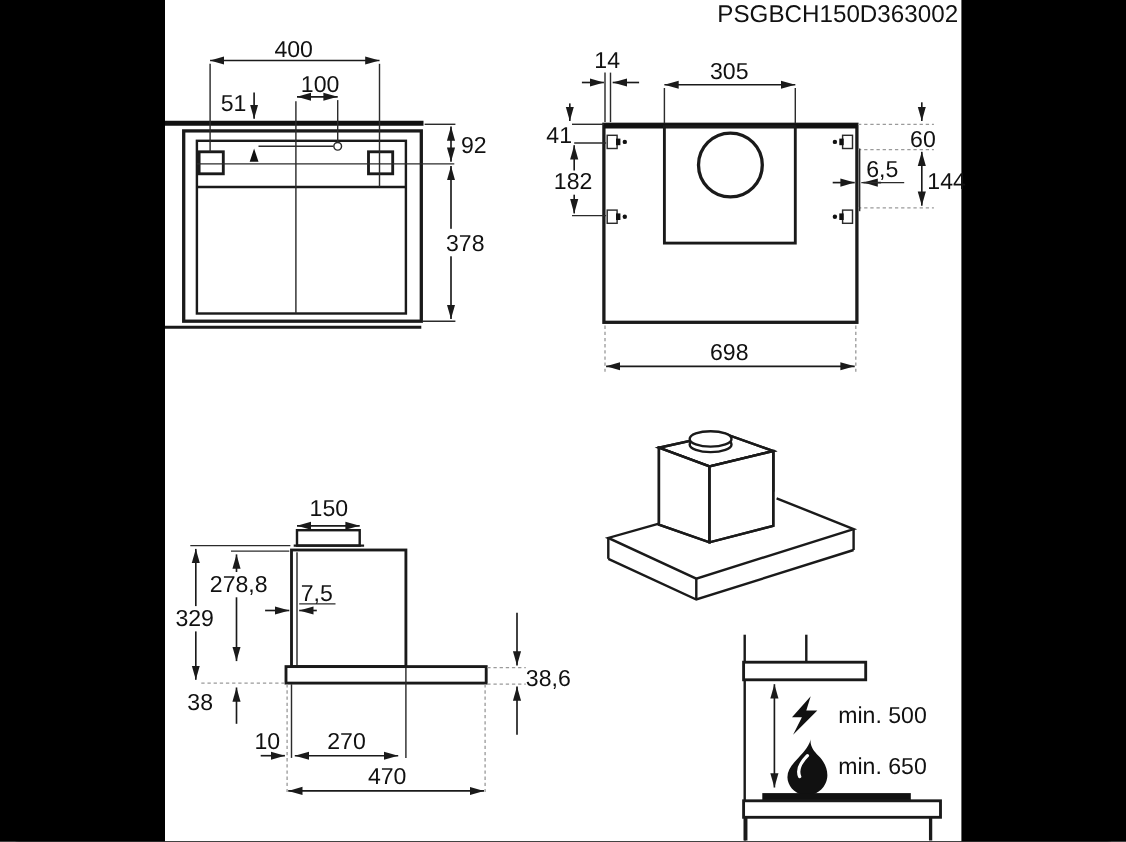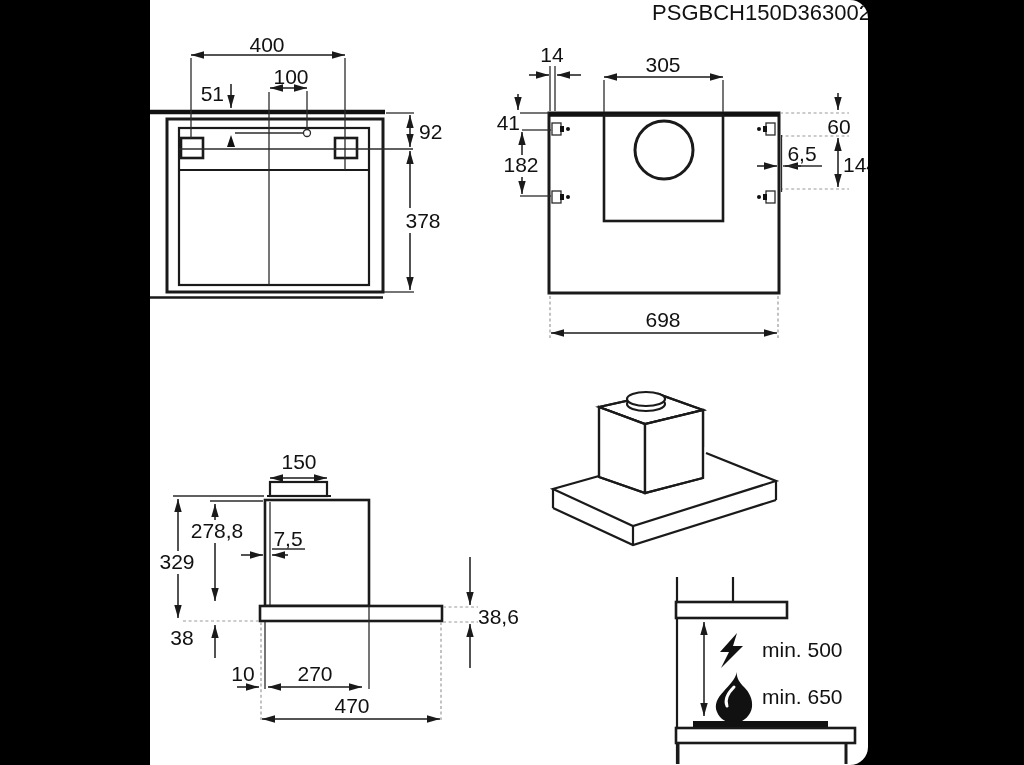--- a/index.html
+++ b/index.html
@@ -1,16 +1,16 @@
 <!DOCTYPE html>
 <html><head>
 <meta charset="utf-8">
 <style>
   html,body{margin:0;padding:0;background:#000;}
-  .stage{position:relative;width:868px;height:765px;background:#000;overflow:hidden;
+  .stage{position:relative;width:1024px;height:765px;background:#000;overflow:hidden;
          font-family:"Liberation Sans", sans-serif;border-radius:18px;}
   svg text{font-family:"Liberation Sans", sans-serif;font-size:21px;fill:#111;}
   svg text.title{font-size:22px;}
   .ln{stroke:#1a1a1a;stroke-width:2.2;fill:none;}
   .ln25{stroke:#1a1a1a;stroke-width:2.6;fill:none;}
   .ln3{stroke:#1a1a1a;stroke-width:3;fill:none;}
   .thk{stroke:#111;stroke-width:4.5;fill:none;}
   .thn{stroke:#2b2b2b;stroke-width:1.3;fill:none;}
   .dim{stroke:#1a1a1a;stroke-width:1.5;fill:none;}
   .gry{stroke:#9a9a9a;stroke-width:1.2;stroke-dasharray:3 2.6;fill:none;}

